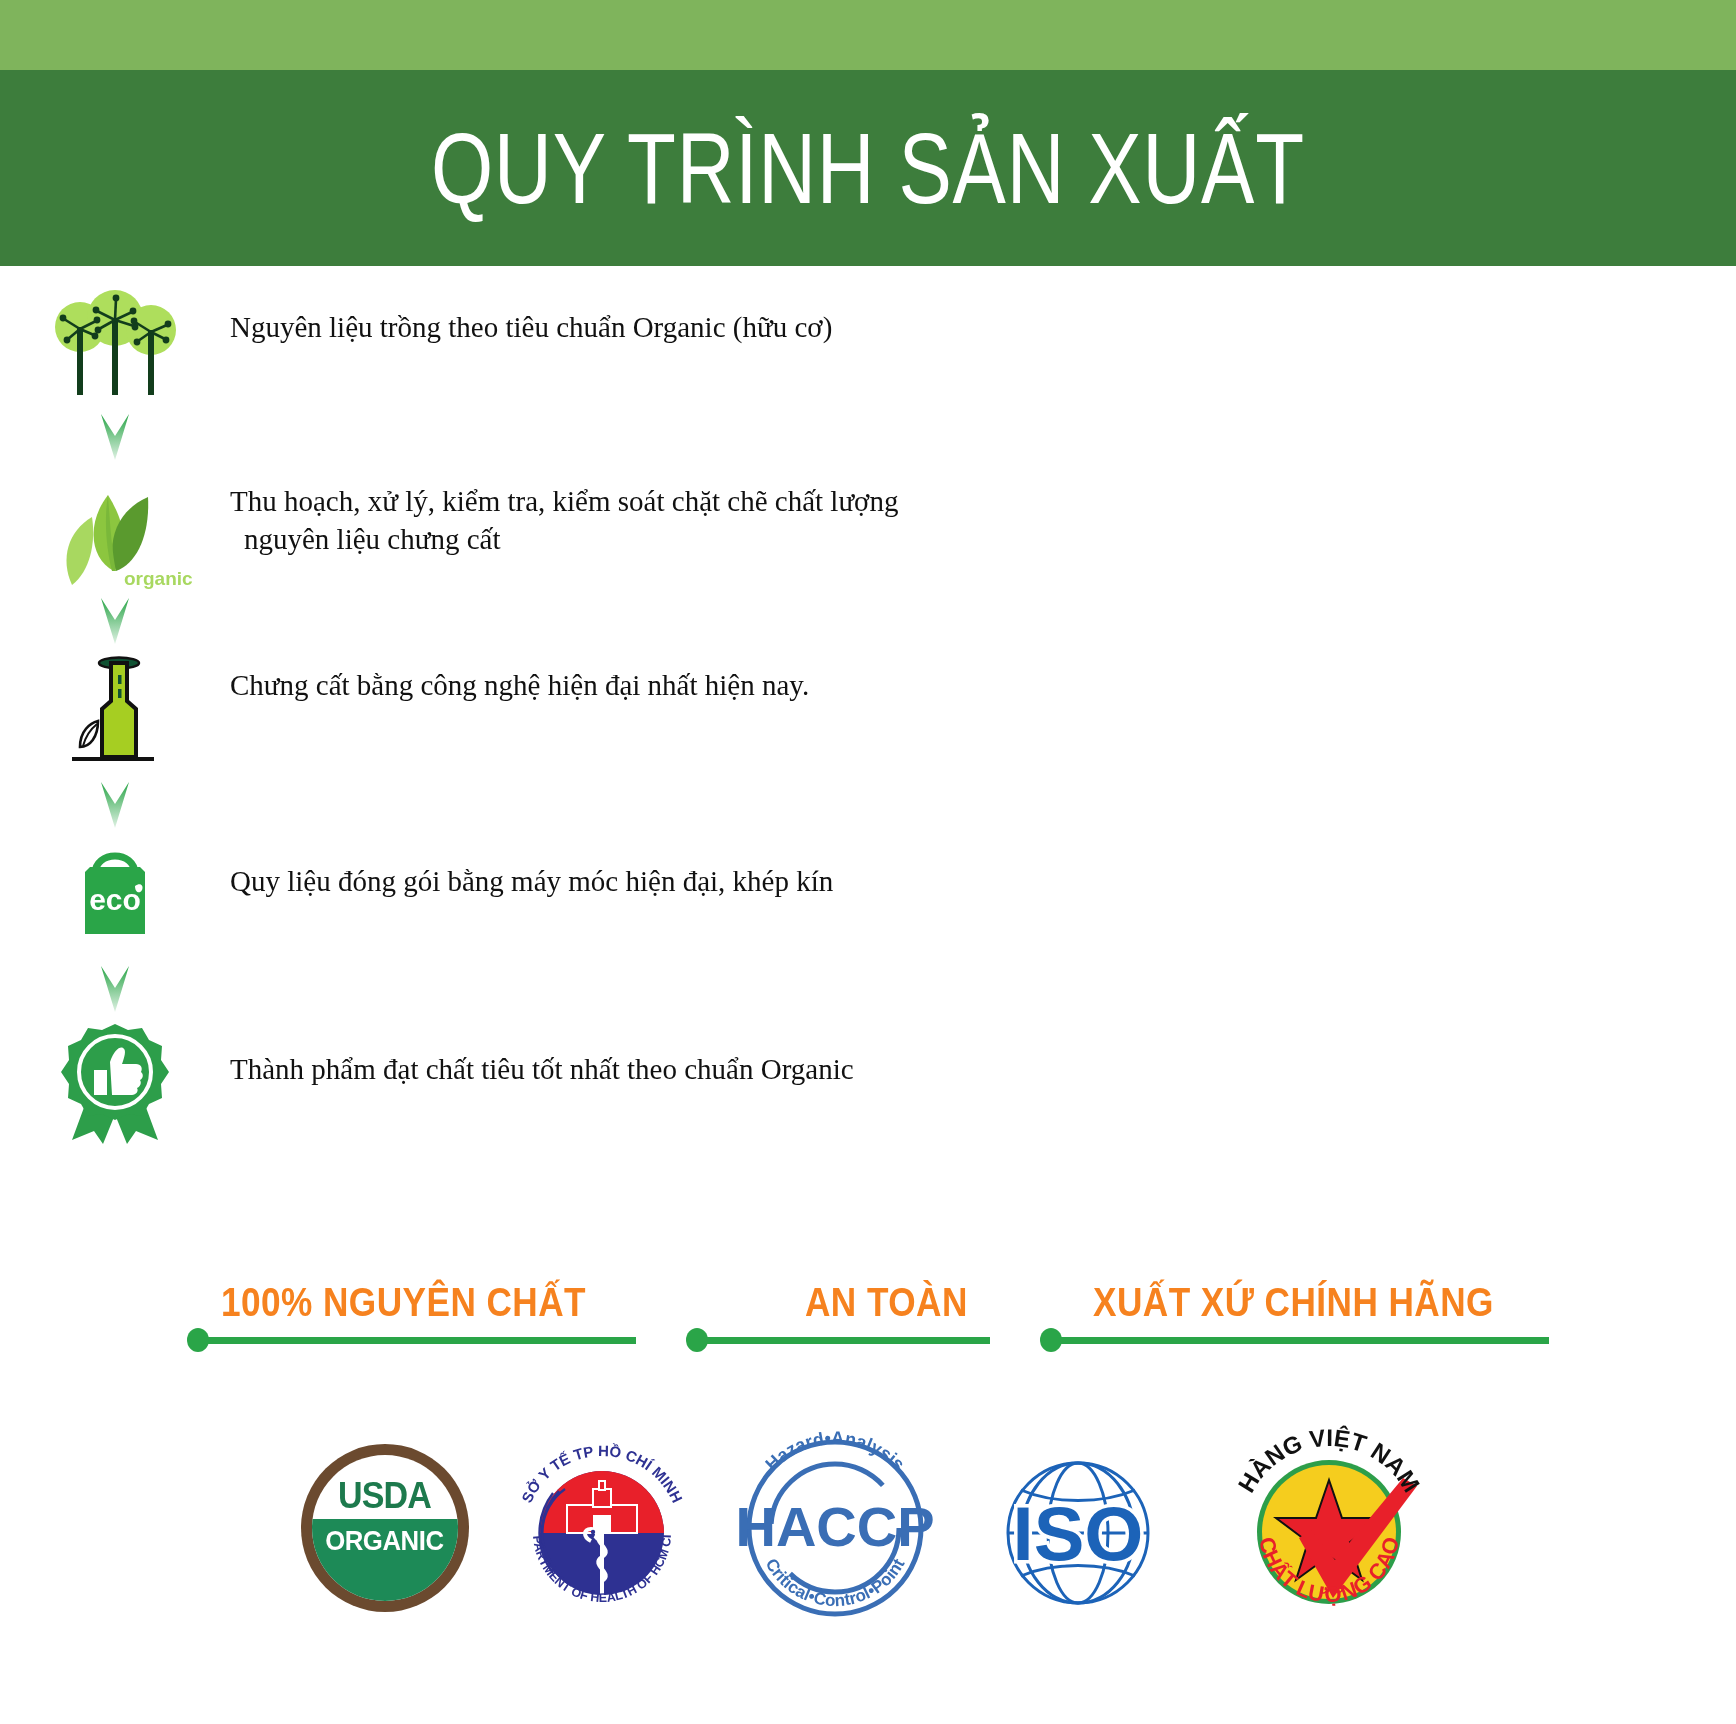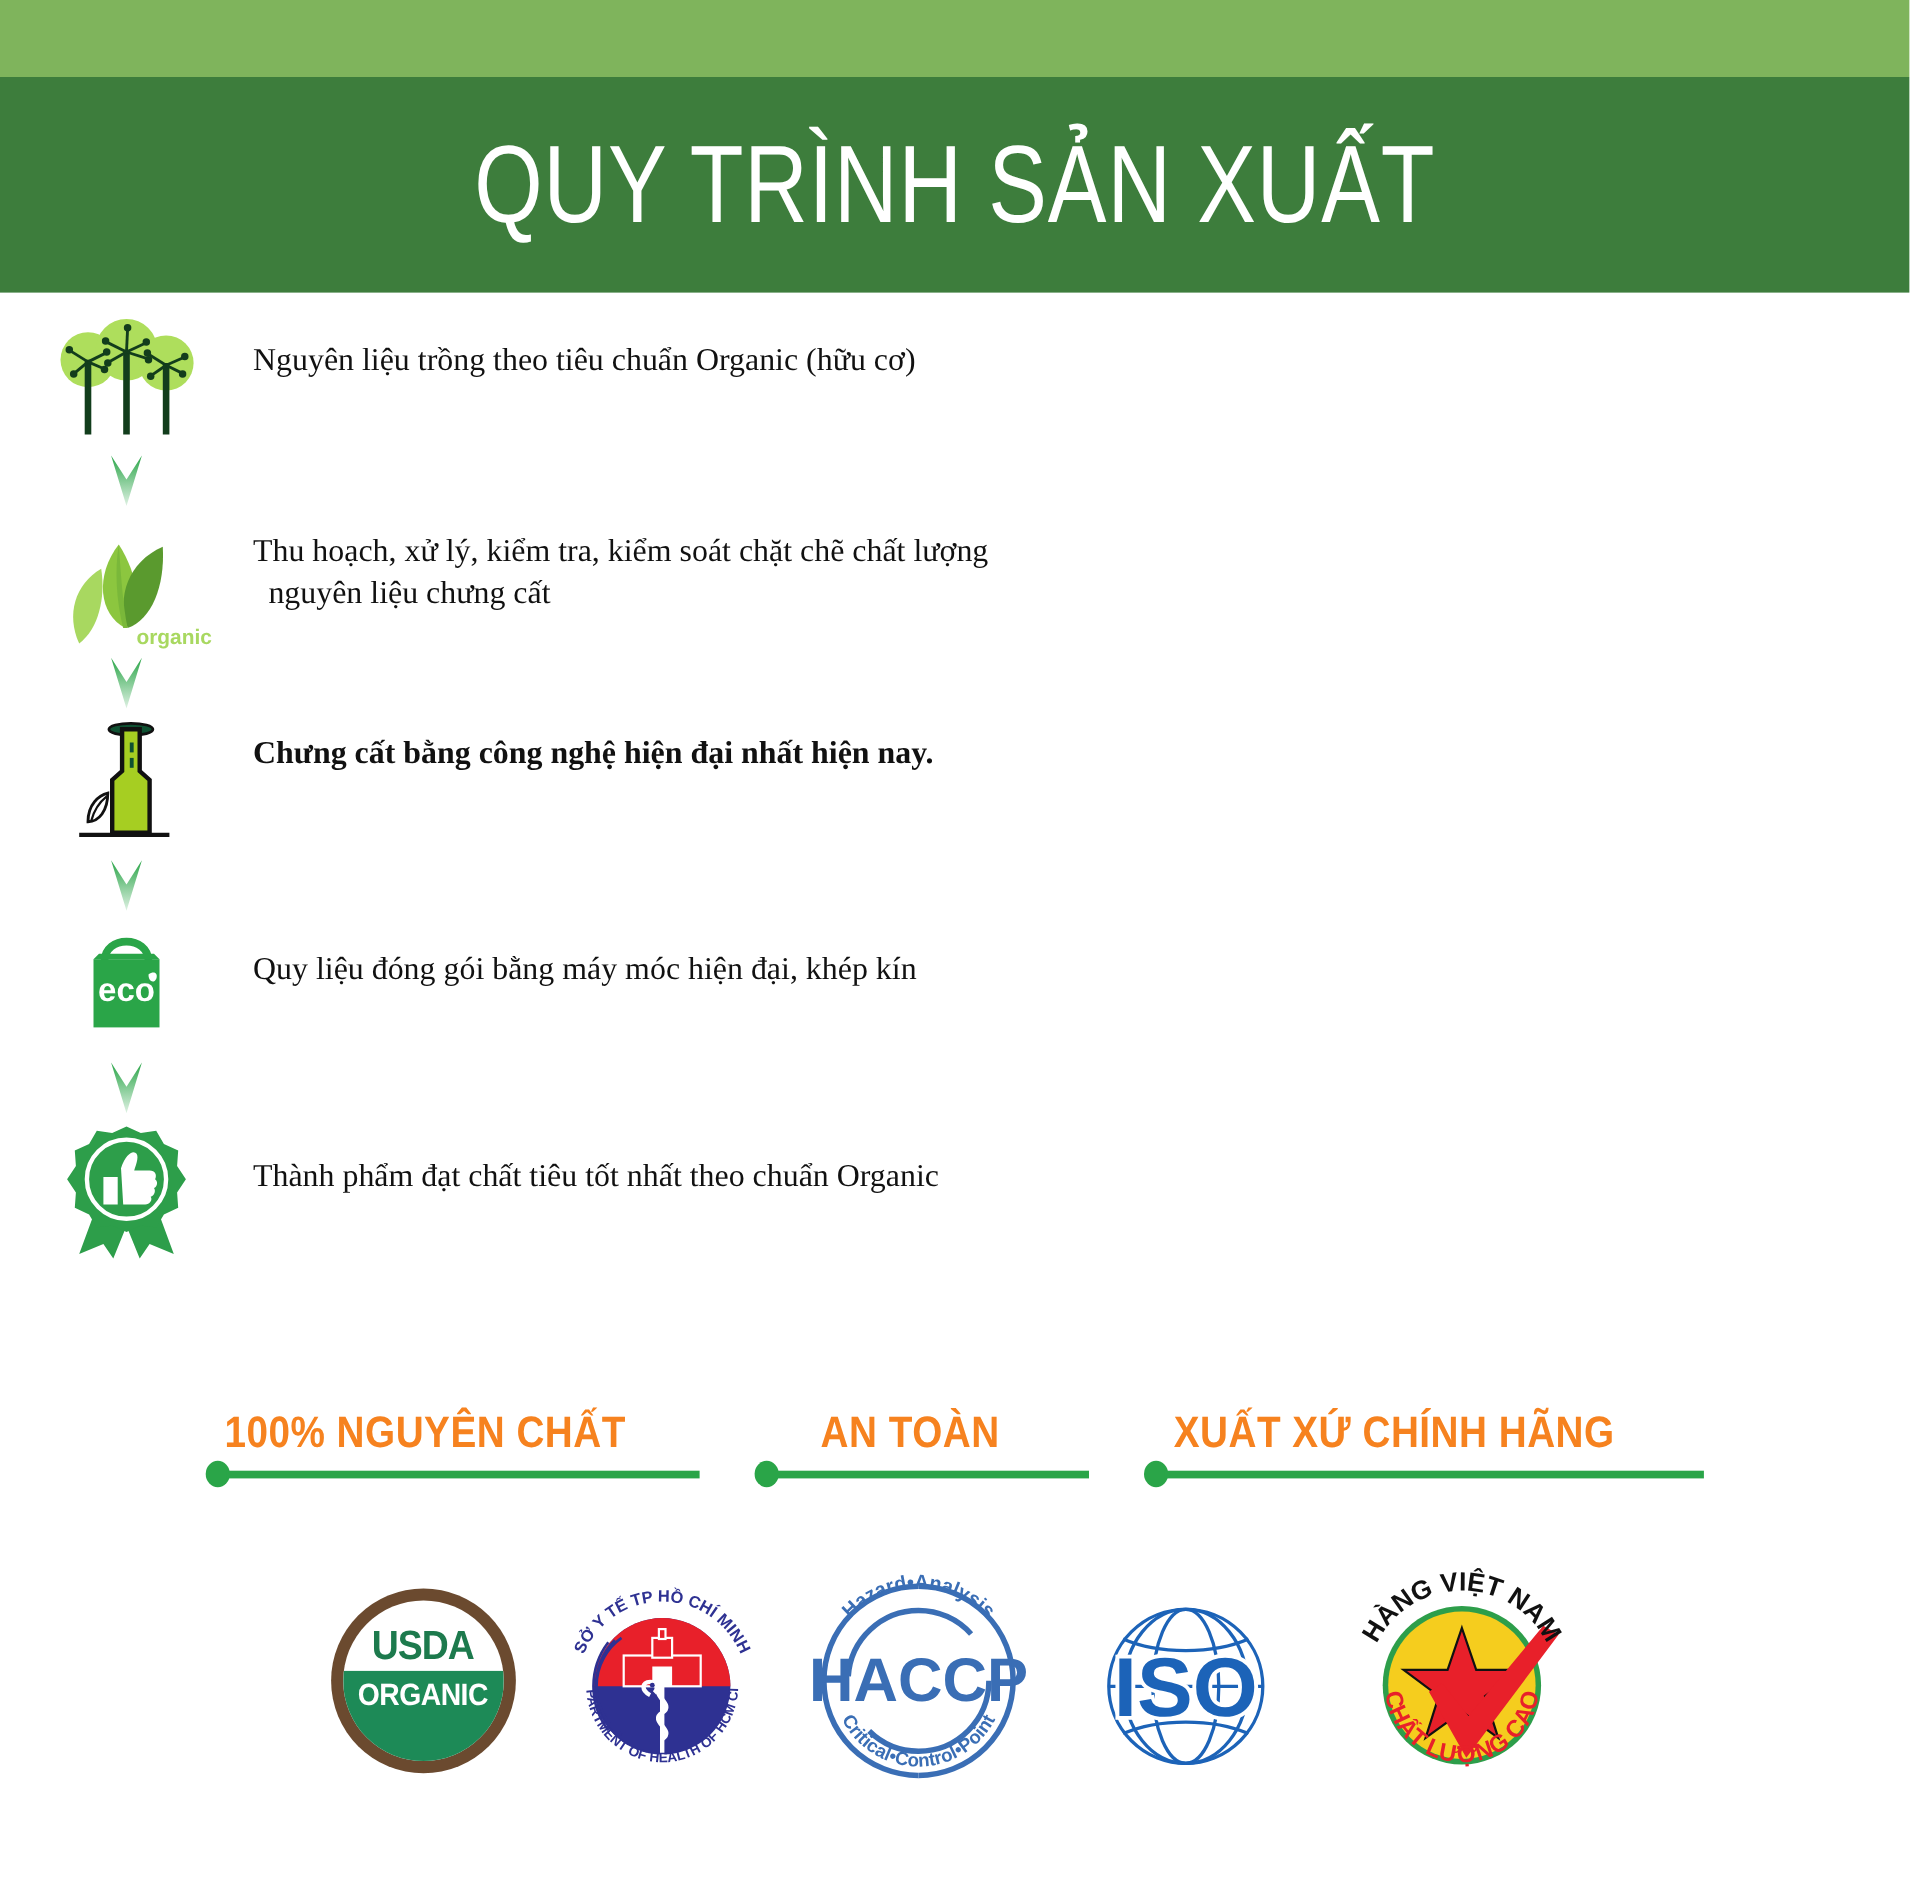--- a/index.html
+++ b/index.html
@@ -35,30 +35,30 @@
   .icon-box { width:130px; height:130px; display:flex; align-items:center; justify-content:center; }
   .arrow-box { height:54px; display:flex; align-items:center; justify-content:center; }
   .step-text {
     flex:1; padding-right:60px;
     font-family:"Liberation Serif", serif;
     font-size:29px; line-height:1.32; color:#111111;
   }
   .step-text .l2 { display:block; padding-left:14px; }
   .s1 .step-text { padding-top:28px; }
   .s2 .step-text { padding-top:18px; }
-  .s3 .step-text { padding-top:18px;font-weight:bold; }
+  .s3 .step-text { padding-top:18px; }
   .s4 .step-text { padding-top:30px; }
   .s5 .step-text { padding-top:34px; }
 
   
   .features {
     position:absolute; top:1280px; left:0; width:1736px;
     display:flex; justify-content:center; align-items:flex-start; gap:50px;
   }
-  .feature { display:flex; flex-direction:column; align-items:center; }
+  .feature { display:flex; flex-direction:column; align-items:flex-end; }
   .feature-label {
     color:#f6821f; font-family:"Liberation Sans", sans-serif;
     font-size:40px; font-weight:bold; letter-spacing:0.5px;
     transform: scaleX(0.88); transform-origin: left center;
     white-space:nowrap; margin-bottom:6px;
   }
   .feature-rule { position:relative; height:18px; display:flex; align-items:center; }
   .feature-rule .dot { width:22px; height:24px; border-radius:50%; background:#2aa548; }
   .feature-rule .line { height:7px; background:#2aa548; margin-left:-3px; }
 

